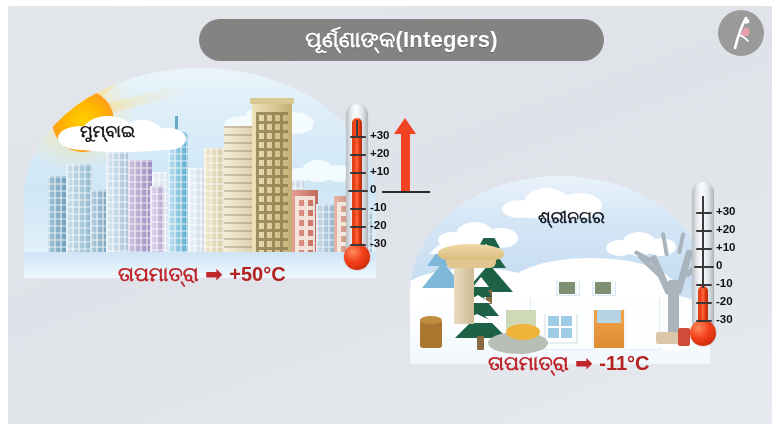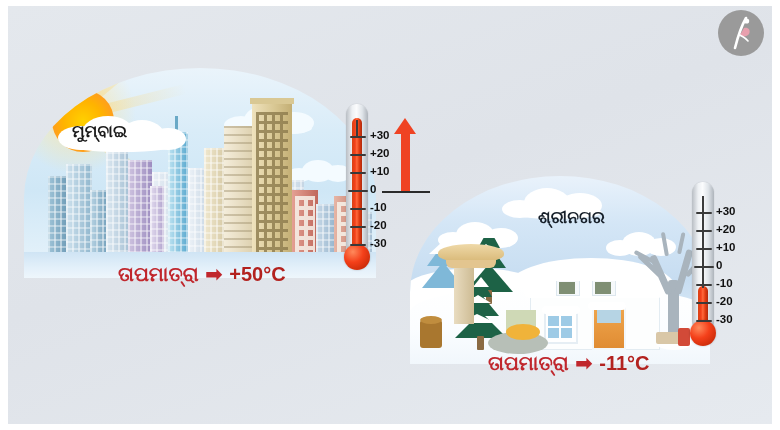--- a/index.html
+++ b/index.html
@@ -76,21 +76,21 @@
   }
   .cloud-blob{position:absolute;background:#ffffff;border-radius:50%;}
   .cloud-soft{background:#f4fbff;}
 
   
   .city-label{
     position:absolute;z-index:9;
     color:#1a1a1a;font-size:17px;font-weight:bold;
     white-space:nowrap;
   }
-  .label-left{left:48px;top:54px;text-align:center;}
+  .label-left{left:56px;top:54px;text-align:center;}
   .label-right{left:128px;top:32px;color:#17202a;}
 
   
   .bld{position:absolute;bottom:14px;z-index:6;}
   .win-grid{
     position:absolute;left:0;top:0;width:100%;height:100%;
     background-image:
       repeating-linear-gradient(90deg,rgba(255,255,255,.55) 0 2px,rgba(255,255,255,0) 2px 6px),
       repeating-linear-gradient(180deg,rgba(255,255,255,.45) 0 2px,rgba(255,255,255,0) 2px 7px);
     opacity:.85;
@@ -182,20 +182,23 @@
   .temp-arrow{font-size:20px;color:#c0272d;}
   .temp-val{font-size:20px;color:#b3221f;}
   .cap-left{left:110px;top:256px;}
   .cap-right{left:480px;top:345px;}
 </style>
 </head>
 <body>
 
 <div class="slide">
 
+  <div class="title-pill">
+    <span>ପୂର୍ଣ୍ଣାଙ୍କ(Integers)</span>
+  </div>
 
   <div class="logo-wrap">
     <div class="logo-circle"></div>
     <svg width="46" height="46" viewBox="0 0 46 46" style="position:absolute;left:0;top:0;">
       <path d="M17 38 C20 26, 24 15, 28 8" stroke="#ffffff" stroke-width="2.6" fill="none" stroke-linecap="round"></path>
       <circle cx="28.6" cy="11" r="2.6" fill="#ffffff"></circle>
       <path d="M26 18 C30 17, 33 20, 31 24 C29 27, 24 27, 22 25 Z" fill="#e8a0ae"></path>
       <path d="M22 25 C25 27, 28 28, 30 31" stroke="#ffffff" stroke-width="1.6" fill="none" stroke-linecap="round"></path>
     </svg>
   </div>

